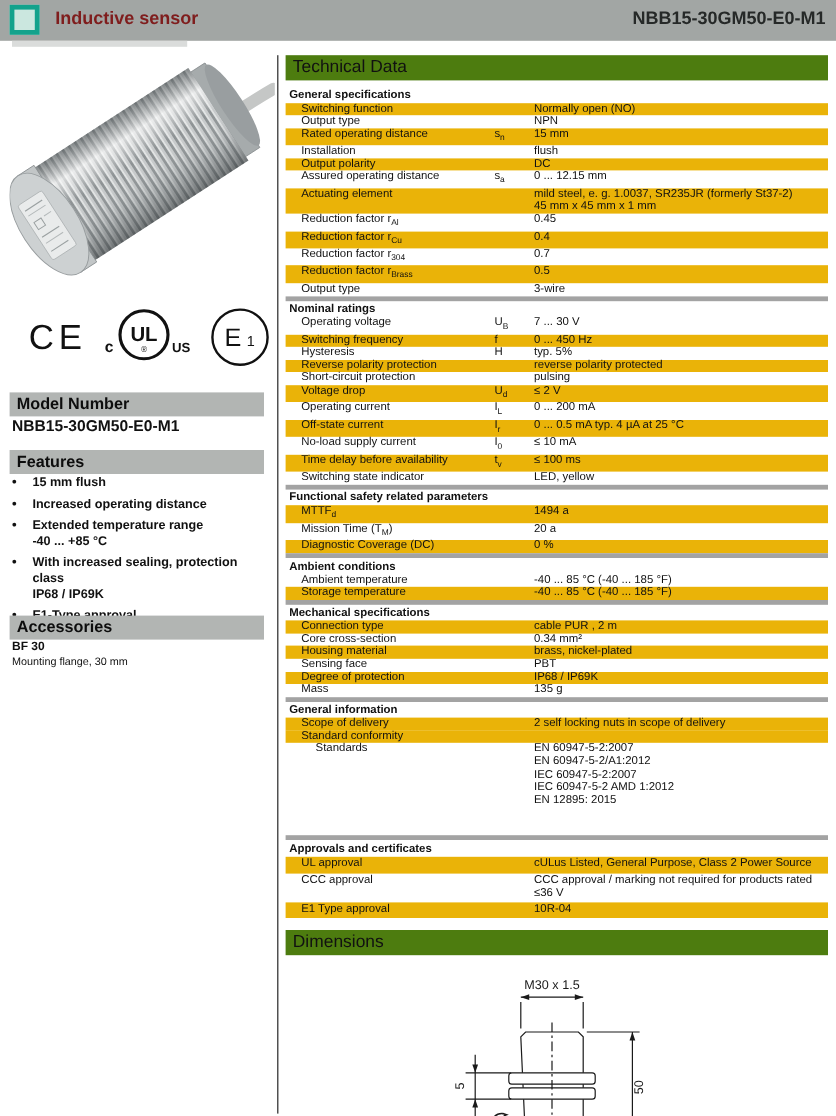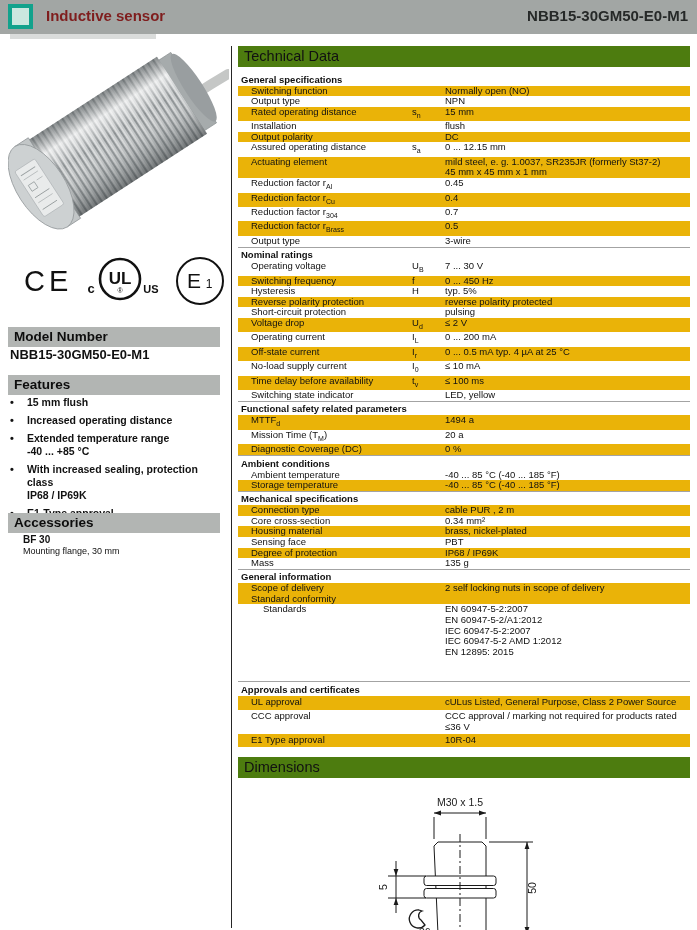--- a/index.html
+++ b/index.html
@@ -16,28 +16,28 @@
   .right-col{position:absolute;left:238px;top:46px;width:452px;}
   .bar{background:#b2b5b3;font-weight:bold;font-size:13.5px;color:#0d0d0d;padding:2px 0 3px 6px;}
   .lbar{position:absolute;left:0;width:212px;box-sizing:border-box;}
   .photo-svg{position:absolute;left:0;top:12px;}
   .marks-svg{position:absolute;left:0;top:213px;}
   .model-val{position:absolute;left:2px;top:307px;font-weight:bold;font-size:13px;}
   .feat-list{position:absolute;left:2px;top:356px;width:214px;}
   .feat-item{display:flex;margin-bottom:5px;}
   .feat-item .bullet{width:17px;flex:none;font-weight:bold;font-size:11px;line-height:13px;}
   .feat-text{font-weight:bold;font-size:10.5px;line-height:13px;}
-  .acc-list{position:absolute;left:2px;top:494px;width:214px;margin-left:13px;}
+  .acc-list{position:absolute;left:2px;top:494px;width:214px;}
   .acc-name{font-weight:bold;font-size:10px;line-height:12px;}
   .acc-desc{font-size:9px;line-height:11px;}
   
   .td-bar{background:#4d7c0f;font-weight:normal;font-size:14.5px;padding:2px 0 3px 6px;}
   .td-table{margin-top:5px;}
   .spec-section.gap{margin-top:24px;}
-  .spec-title{font-weight:bold;font-size:9.5px;line-height:11px;border-top:1px solid #a3a3a3;padding:1.5px 0 1px 3px;}
+  .spec-title{font-weight:bold;font-size:9.5px;line-height:11px;border-top:4px solid #a3a3a3;padding:1.5px 0 1px 3px;}
   .spec-title.noline{border-top:none;}
   .spec-row{display:flex;font-size:9.5px;line-height:10.6px;}
   .spec-row.striped{background:#eab308;}
   .spec-row.tall{padding:1.5px 0;}
   .lbl{width:174px;padding-left:13px;flex:none;box-sizing:border-box;}
   .lbl.indent2{padding-left:25px;}
   .sym{width:33px;flex:none;}
   .val{flex:1;}
   sub{font-size:7px;}
   

